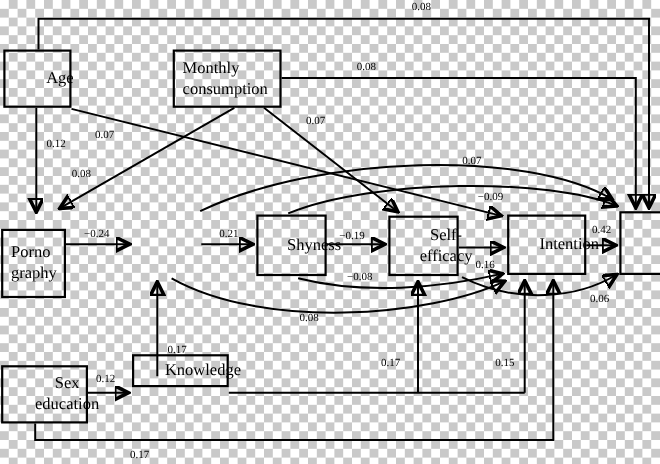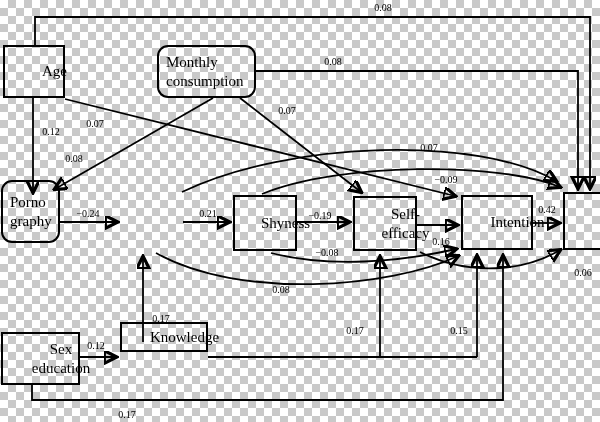--- a/index.html
+++ b/index.html
@@ -14,21 +14,21 @@
   }
   #arrows{position:absolute;left:0;top:0;width:600px;height:422px;}
   .box{
     position:absolute;border:2px solid var(--ln);box-sizing:border-box;
     display:flex;flex-direction:column;justify-content:center;
     font-size:15px;line-height:1.25;color:var(--ln);
     background:transparent;
     padding-left:41px;
   }
   .box.center{align-items:center;text-align:center;}
-  .box.left{align-items:flex-start;padding-left:7px;text-align:left;border-radius:11px;}
+  .box.left{align-items:flex-start;padding-left:7px;text-align:left;}
   .coef{
     position:absolute;transform:translate(-50%,-50%);
     font-size:10px;color:var(--ln);white-space:nowrap;
   }
   path,polyline{fill:none;stroke:var(--ln);stroke-width:1.8;}
 </style>
 </head>
 <body>
 
 <div id="canvas">
@@ -64,21 +64,21 @@
     <path d="M32,385 L32,400 L503,400 L503,256" marker-end="url(#ah)"></path>
   </svg>
 
 <div class="box center" style="left: 3px; top: 45px; width: 62px; height: 53px;">
       <div>Age</div>
     </div>
     <div class="box left" style="left: 157px; top: 45px; width: 99px; height: 53px;">
       <div>Monthly</div>
       <div>consumption</div>
     </div>
-    <div class="box left" style="left: 1px; top: 180px; width: 59px; height: 63px;">
+    <div class="box left" style="left: 1px; top: 208px; width: 59px; height: 63px;">
       <div>Porno</div>
       <div>graphy</div>
     </div>
     <div class="box center" style="left: 353px; top: 196px; width: 64px; height: 55px;">
       <div>Self-</div>
       <div>efficacy</div>
     </div>
     <div class="box center" style="left: 233px; top: 195px; width: 64px; height: 56px;">
       <div>Shyness</div>
     </div>
@@ -103,19 +103,19 @@
     <span class="coef" style="left: 333px; top: 61px;">0.08</span>
     <span class="coef" style="left: 88px; top: 213px;">−0.24</span>
     <span class="coef" style="left: 208px; top: 213px;">0.21</span>
     <span class="coef" style="left: 320px; top: 215px;">−0.19</span>
     <span class="coef" style="left: 441px; top: 241px;">0.16</span>
     <span class="coef" style="left: 547px; top: 209px;">0.42</span>
     <span class="coef" style="left: 429px; top: 147px;">0.07</span>
     <span class="coef" style="left: 446px; top: 179px;">−0.09</span>
     <span class="coef" style="left: 281px; top: 289px;">0.08</span>
     <span class="coef" style="left: 327px; top: 252px;">−0.08</span>
-    <span class="coef" style="left: 545px; top: 272px; margin-left: 38px;">0.06</span>
+    <span class="coef" style="left: 545px; top: 272px;">0.06</span>
     <span class="coef" style="left: 96px; top: 345px;">0.12</span>
     <span class="coef" style="left: 161px; top: 318px;">0.17</span>
     <span class="coef" style="left: 355px; top: 330px;">0.17</span>
     <span class="coef" style="left: 459px; top: 330px;">0.15</span>
     <span class="coef" style="left: 127px; top: 414px;">0.17</span>
   </div>
 
 </body></html>

